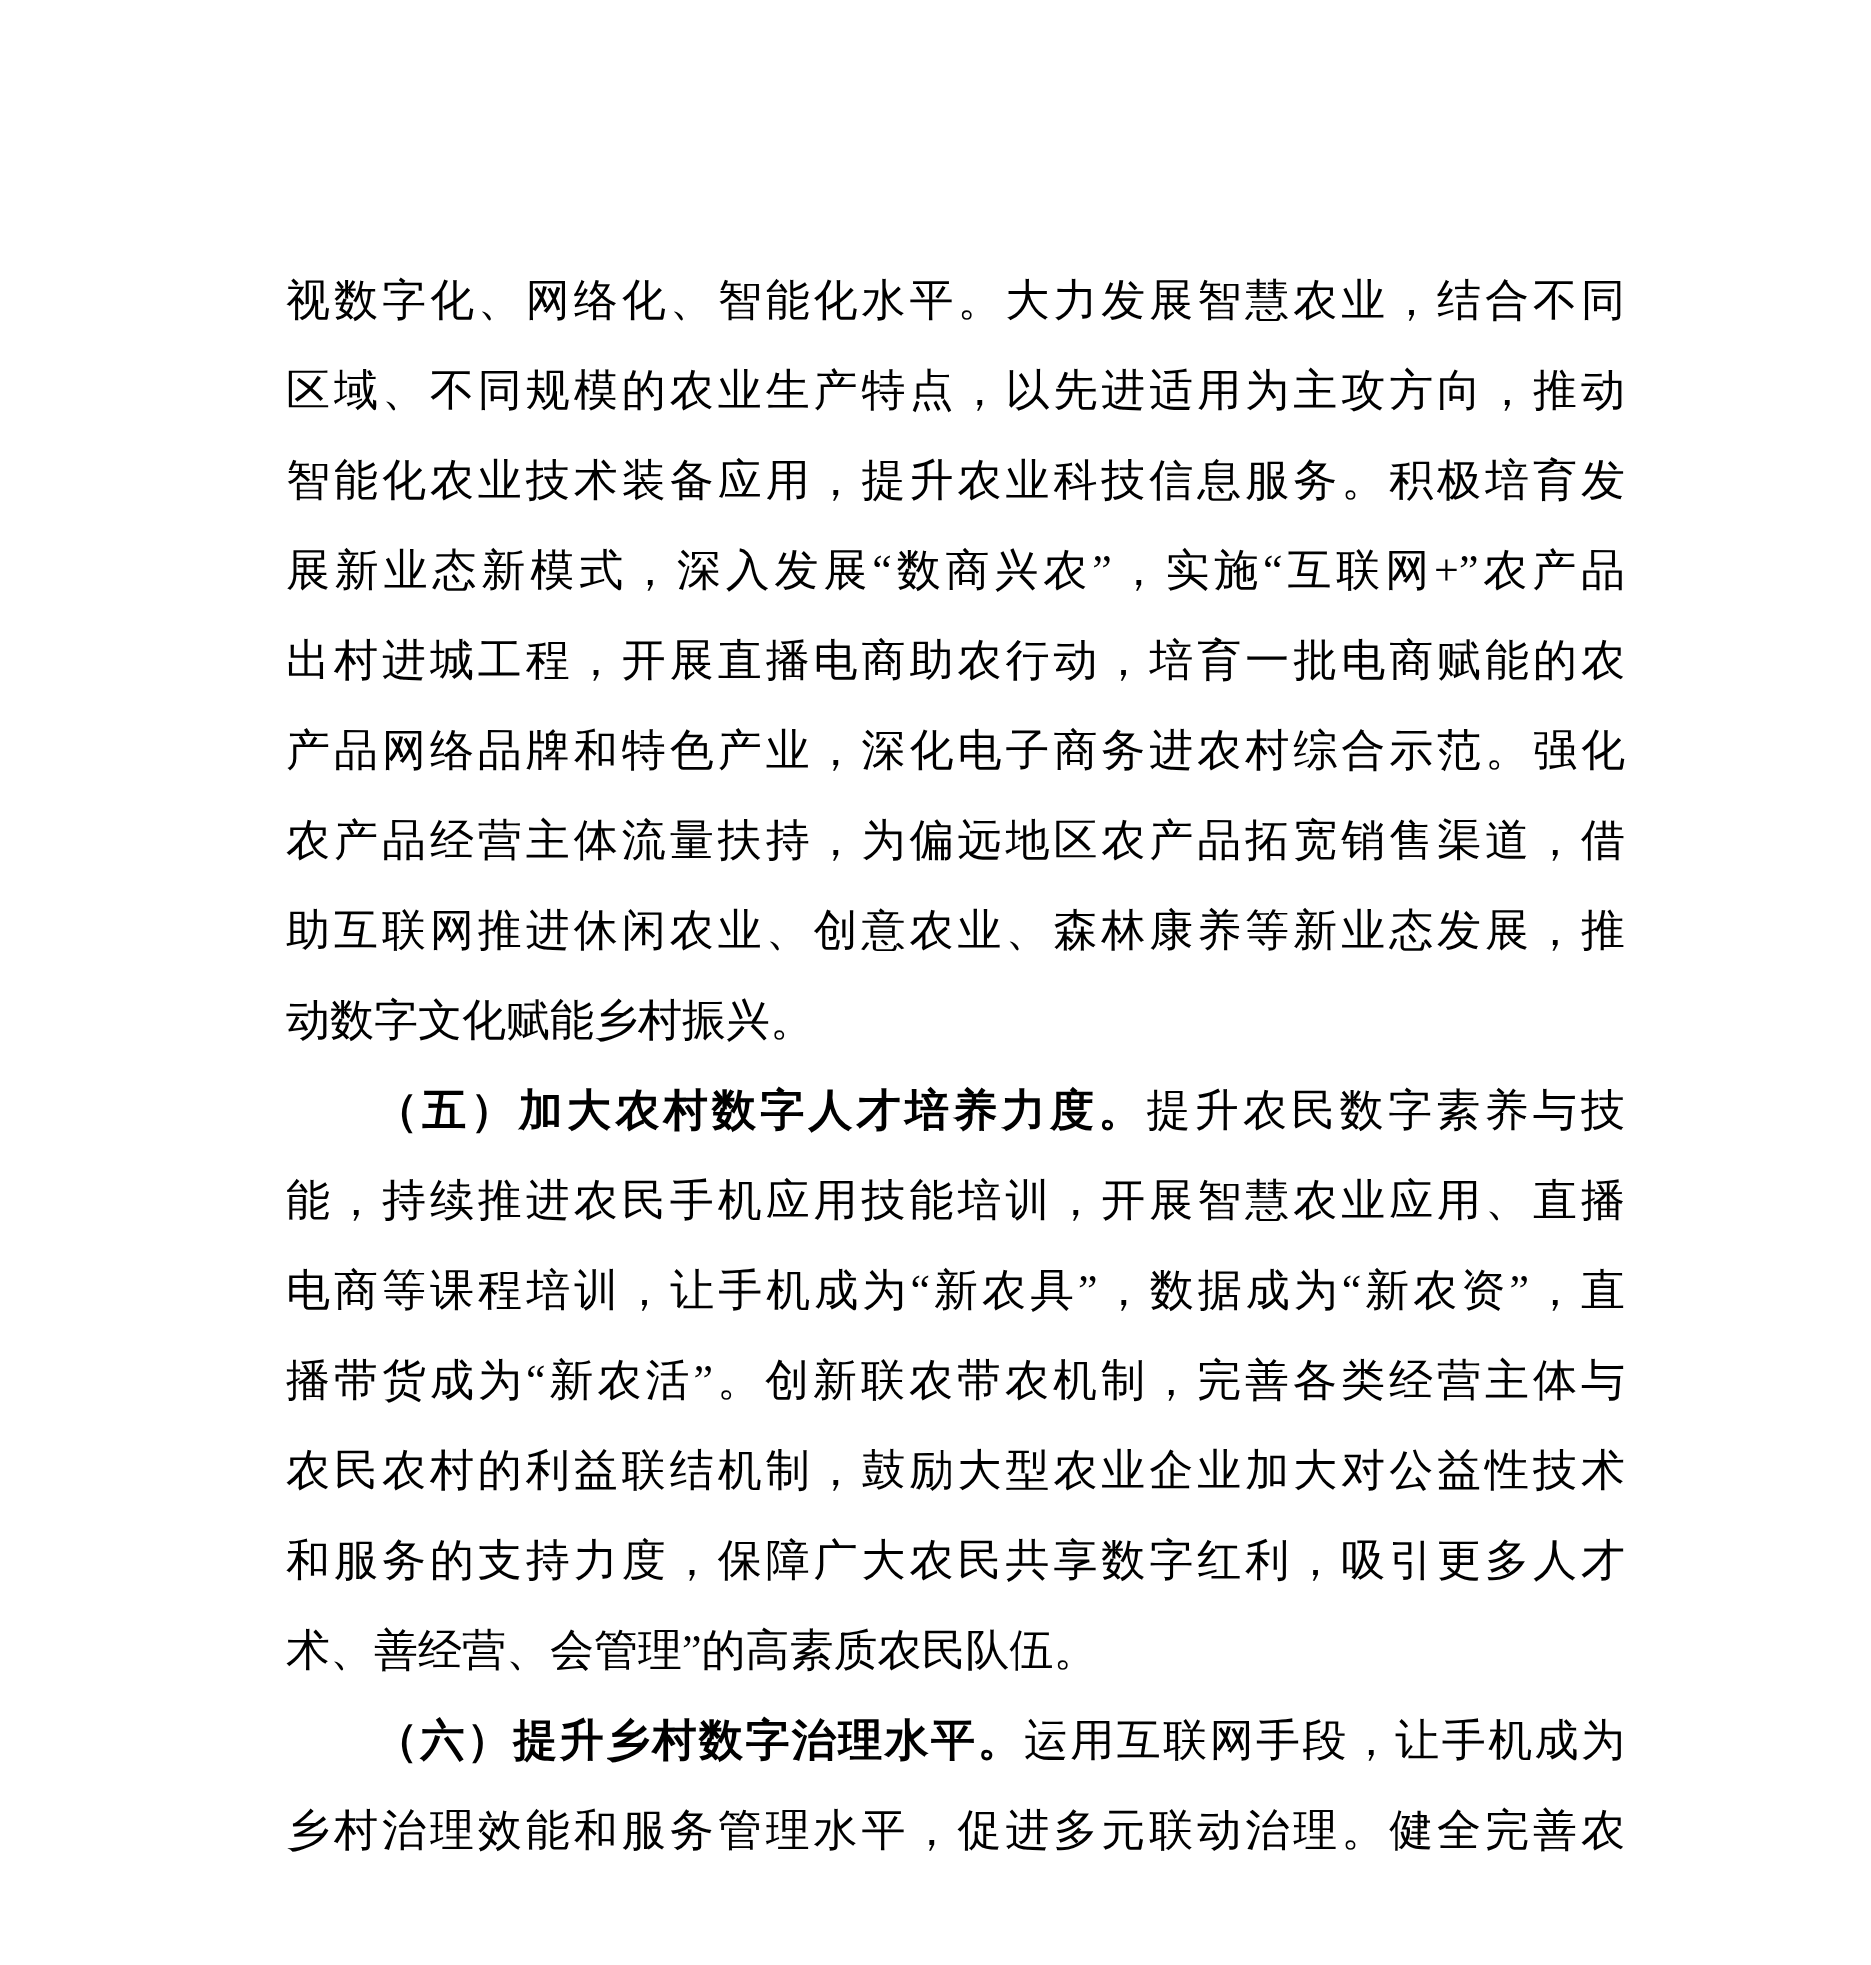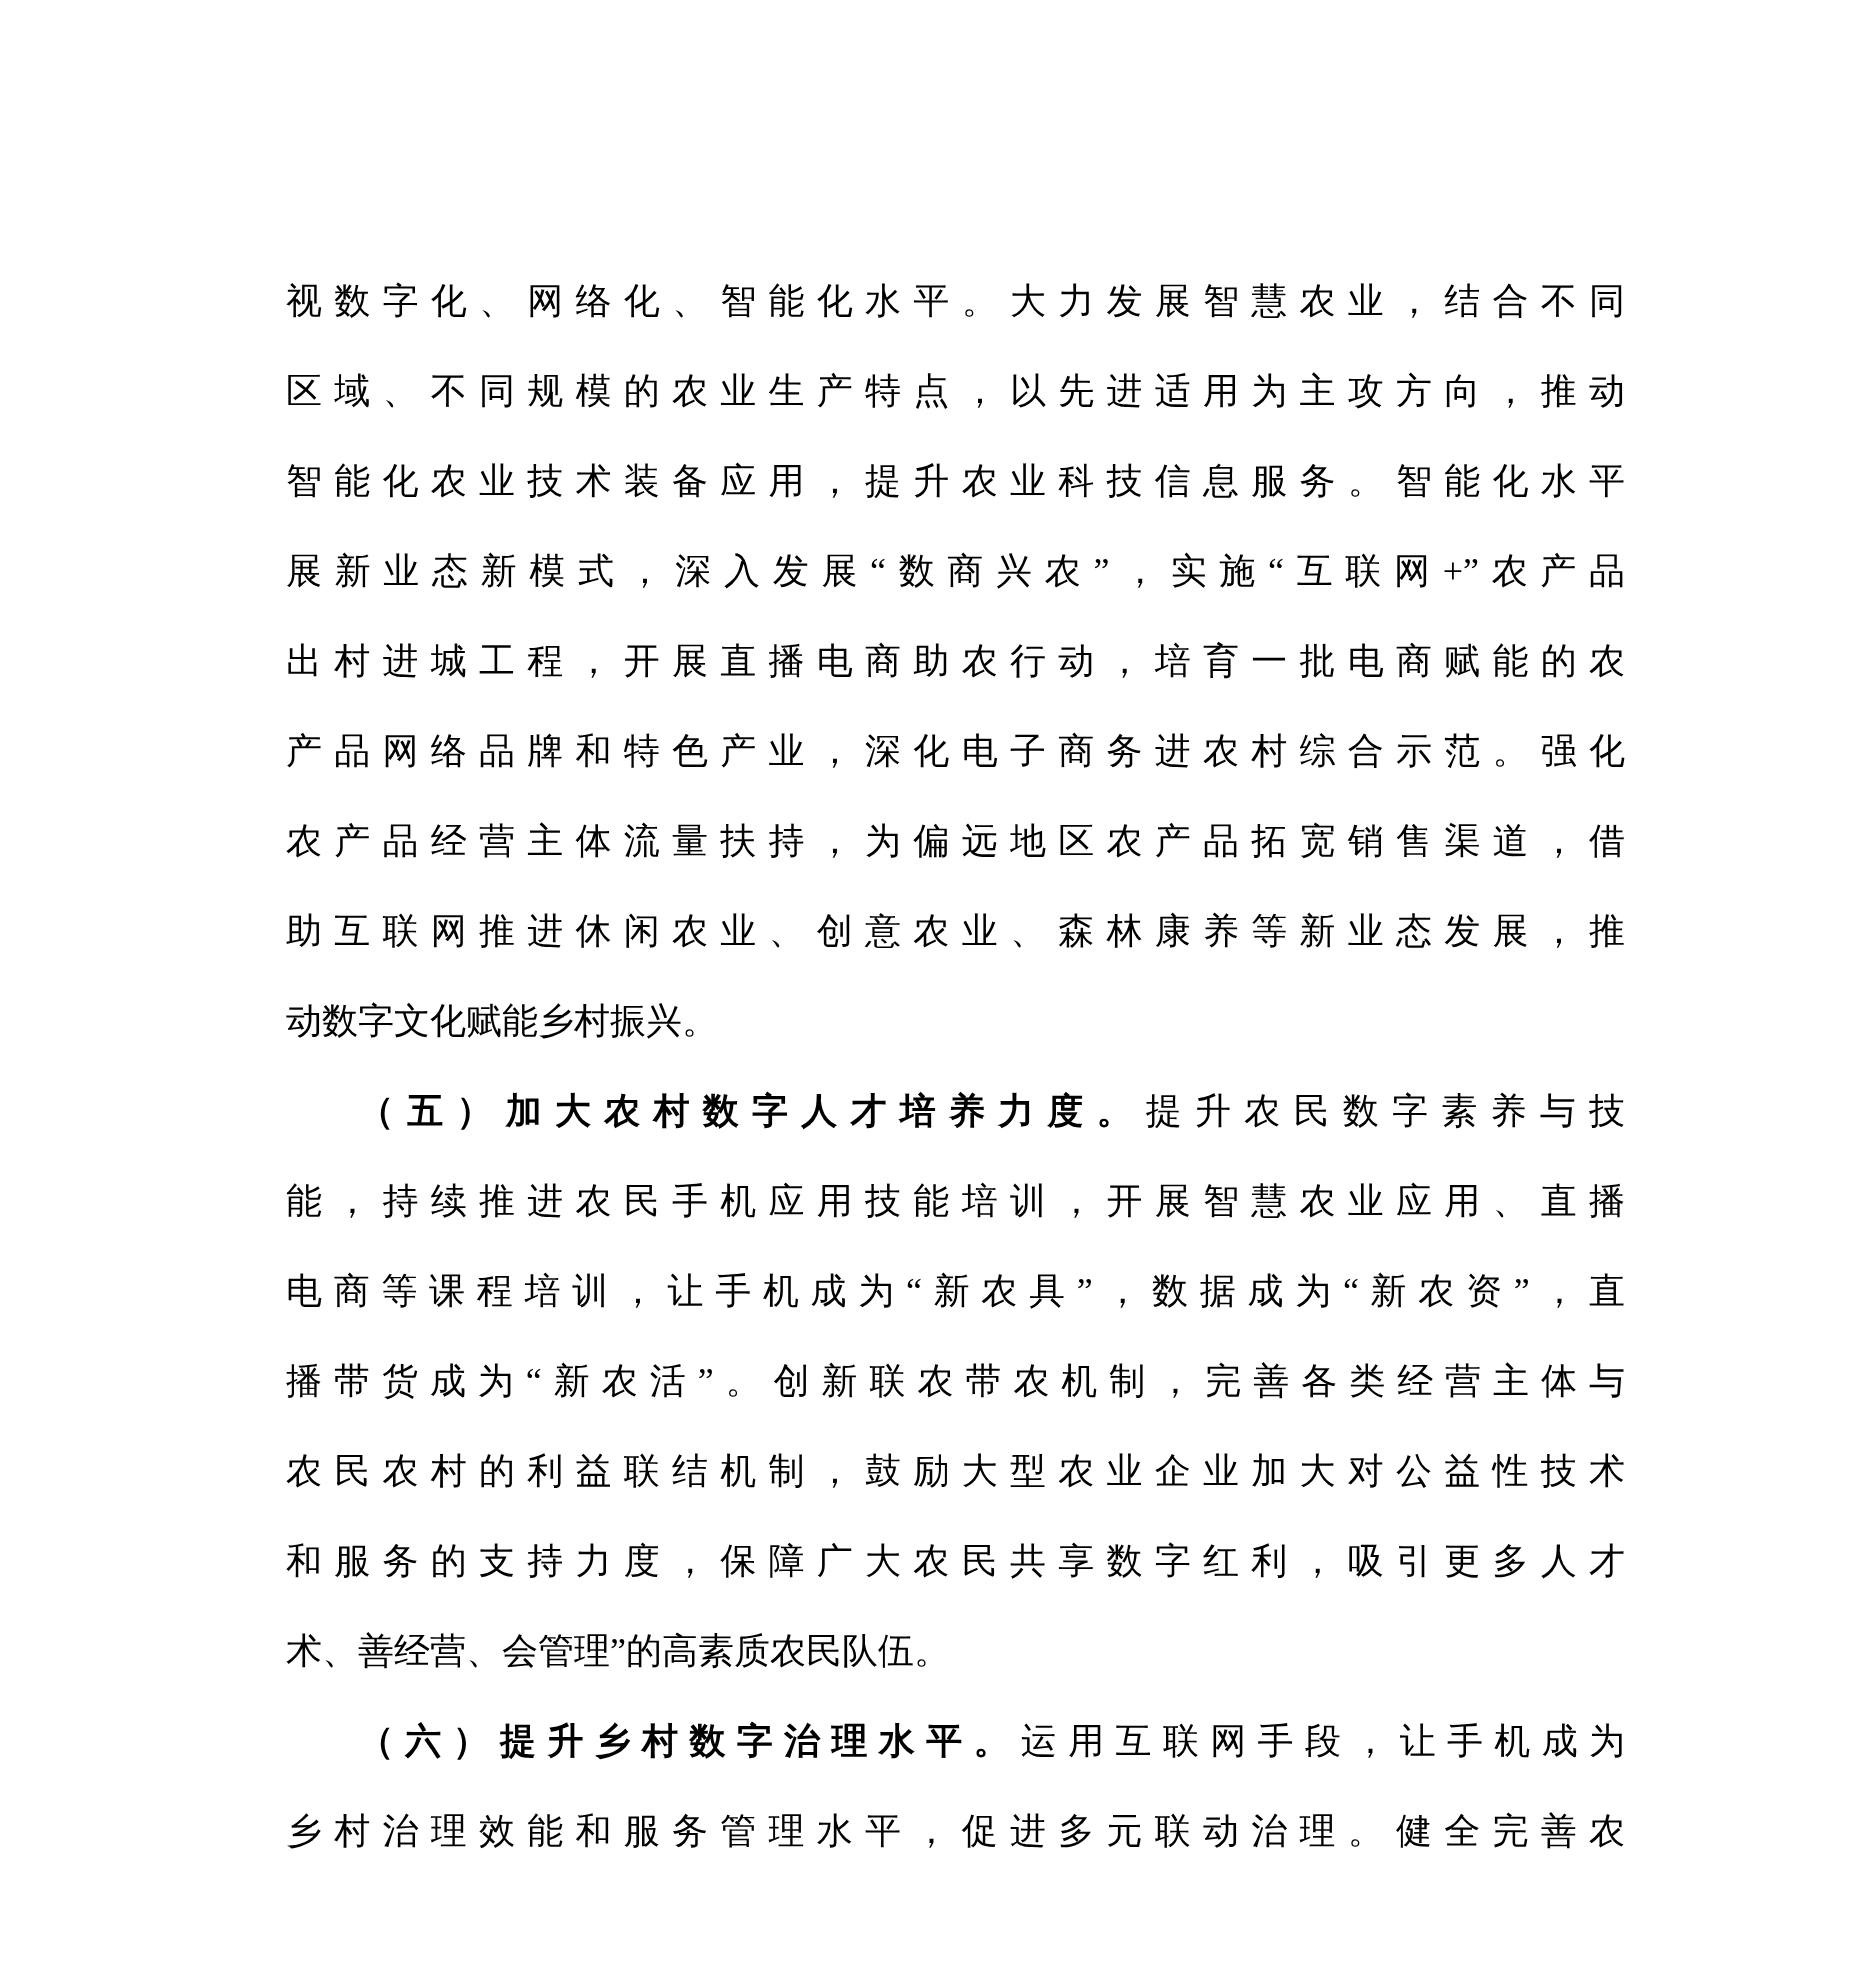--- a/index.html
+++ b/index.html
@@ -13,21 +13,21 @@
     background: #ffffff;
     overflow: hidden;
   }
   .text-block {
     position: absolute;
     left: 286px;
     top: 256px;
     width: 1339px;
     color: #000000;
     font-family: "Liberation Serif", "DejaVu Serif", serif;
-    font-size: 36px;
+    font-size: 44px;
   }
   .ln {
     display: block;
     line-height: 90px;
     height: 90px;
     text-align: justify;
     text-justify: inter-ideograph;
   }
   
   .ln.j {
@@ -48,21 +48,21 @@
   }
 </style>
 </head>
 <body>
 
 <div class="page">
   <div class="text-block">
 
     <div class="ln j"><span>视数字化、网络化、智能化水平。大力发展智慧农业，结合不同</span></div>
     <div class="ln j"><span>区域、不同规模的农业生产特点，以先进适用为主攻方向，推动</span></div>
-    <div class="ln j"><span>智能化农业技术装备应用，提升农业科技信息服务。智能化水平</span></div>
+    <div class="ln j"><span>智能化农业技术装备应用，提升农业科技信息服务。积极培育发</span></div>
     <div class="ln j"><span>展新业态新模式，深入发展“数商兴农”，实施“互联网+”农产品</span></div>
     <div class="ln j"><span>出村进城工程，开展直播电商助农行动，培育一批电商赋能的农</span></div>
     <div class="ln j"><span>产品网络品牌和特色产业，深化电子商务进农村综合示范。强化</span></div>
     <div class="ln j"><span>农产品经营主体流量扶持，为偏远地区农产品拓宽销售渠道，借</span></div>
     <div class="ln j"><span>助互联网推进休闲农业、创意农业、森林康养等新业态发展，推</span></div>
     <div class="ln end"><span>动数字文化赋能乡村振兴。</span></div>
 
     <div class="ln j indent"><span class="lead">（五）加大农村数字人才培养力度。</span><span>提升农民数字素养与技</span></div>
     <div class="ln j"><span>能，持续推进农民手机应用技能培训，开展智慧农业应用、直播</span></div>
     <div class="ln j"><span>电商等课程培训，让手机成为“新农具”，数据成为“新农资”，直</span></div>

